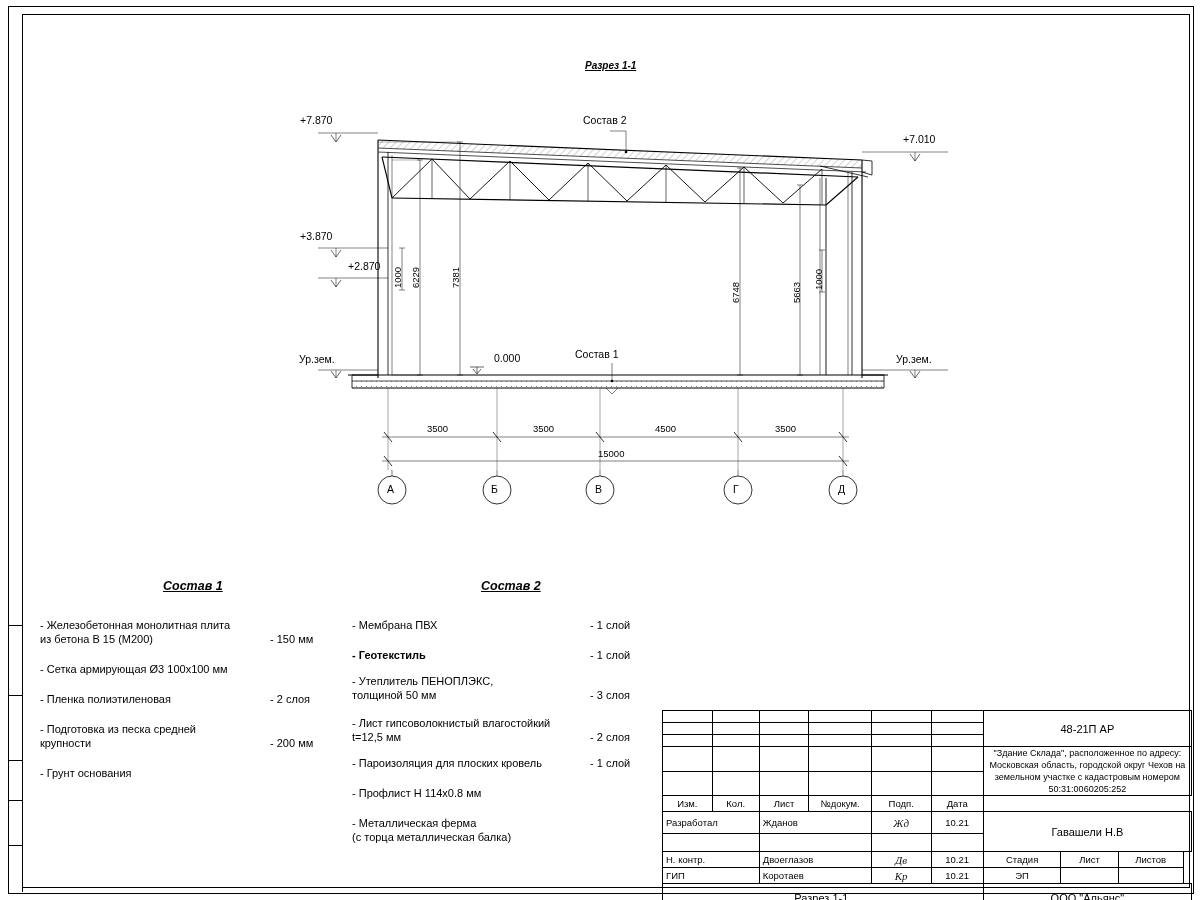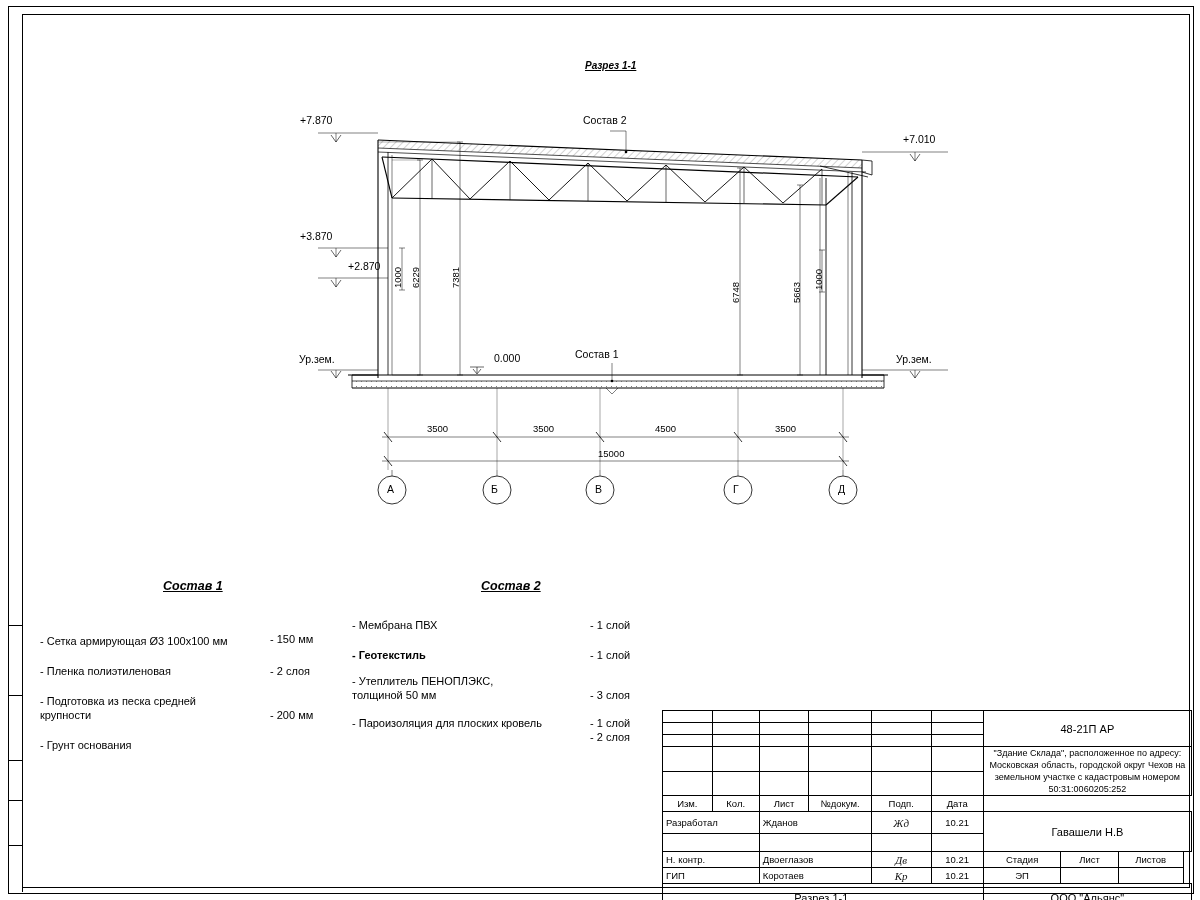--- a/index.html
+++ b/index.html
@@ -239,20 +239,22 @@
 
   <div class="lbl" style="left:387px;top:483px;">А</div>
   <div class="lbl" style="left:491px;top:483px;">Б</div>
   <div class="lbl" style="left:595px;top:483px;">В</div>
   <div class="lbl" style="left:733px;top:483px;">Г</div>
   <div class="lbl" style="left:838px;top:483px;">Д</div>
 
   <div class="spec-title" style="left:163px;top:579px;">Состав 1</div>
   <div class="spec spec1" style="left:40px;top:618px;width:330px;">
     <div class="row">
+      <span style="white-space:pre-line;">- Железобетонная  монолитная плита
+  из бетона В 15 (М200)</span>
       <span class="qty" style="top:14px;">- 150 мм</span>
     </div>
     <div class="row" style="margin-top:16px;">
       <span style="white-space:pre-line;">- Сетка армирующая Ø3 100х100 мм</span>
       <span class="qty"></span>
     </div>
     <div class="row" style="margin-top:16px;">
       <span style="white-space:pre-line;">- Пленка полиэтиленовая</span>
       <span class="qty">-  2 слоя</span>
     </div>
@@ -276,25 +278,36 @@
     <div class="row" style="margin-top:16px;">
       <span style="white-space:pre-line;font-weight:bold;">- Геотекстиль</span>
       <span class="qty">- 1 слой</span>
     </div>
     <div class="row" style="">
       <span style="white-space:pre-line;">- Утеплитель ПЕНОПЛЭКС,
   толщиной 50 мм</span>
       <span class="qty" style="top:14px;">- 3 слоя</span>
     </div>
     <div class="row" style="margin-top:14px;">
+      <span style="white-space:pre-line;">- Лист гипсоволокнистый влагостойкий
+  t=12,5 мм</span>
       <span class="qty" style="top:14px;">- 2 слоя</span>
     </div>
     <div class="row" style="margin-top:4px;">
       <span style="white-space:pre-line;">- Пароизоляция для плоских кровель</span>
       <span class="qty">- 1 слой</span>
+    </div>
+    <div class="row" style="margin-top:16px;">
+      <span style="white-space:pre-line;">- Профлист Н 114х0.8 мм</span>
+      <span class="qty"></span>
+    </div>
+    <div class="row" style="margin-top:16px;">
+      <span style="white-space:pre-line;">- Металлическая ферма
+  (с торца металлическая балка)</span>
+      <span class="qty"></span>
     </div>
   </div>
 
   <div class="stamp">
     <table>
 
       <tbody>
           <tr style="height:12px;">
         <td style="width:32px;"></td>
             <td style="width:30px;"></td>

